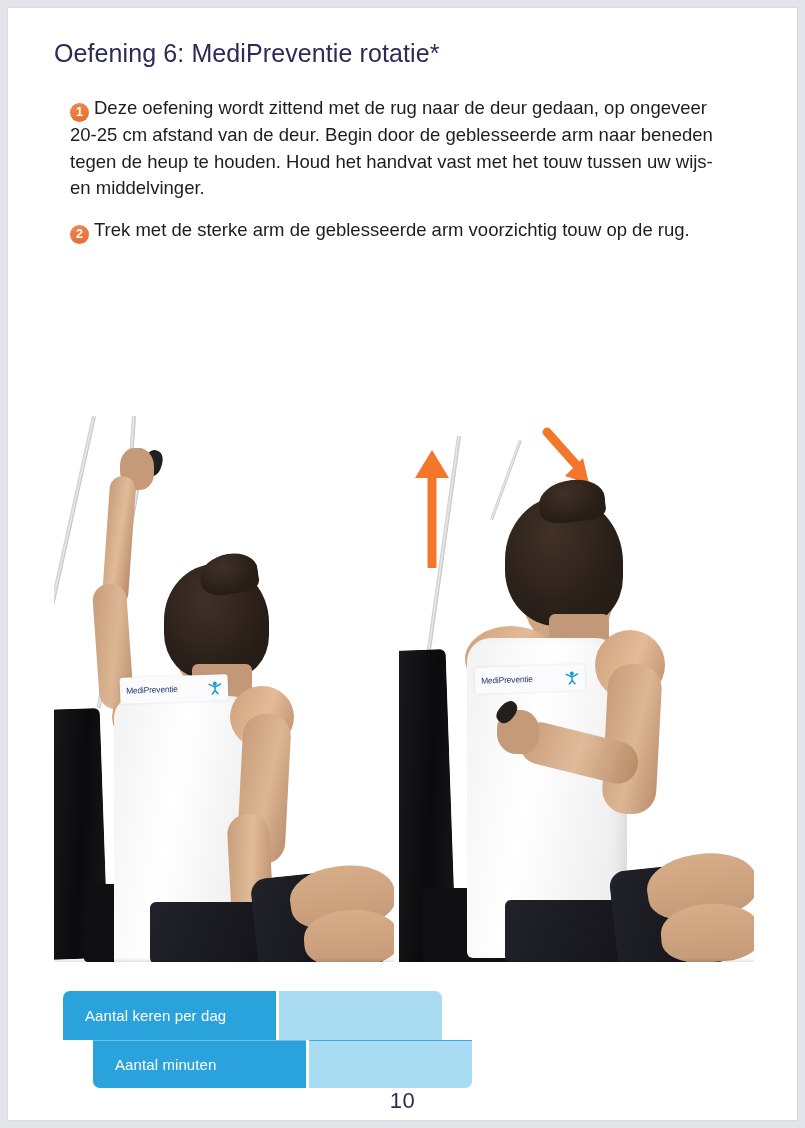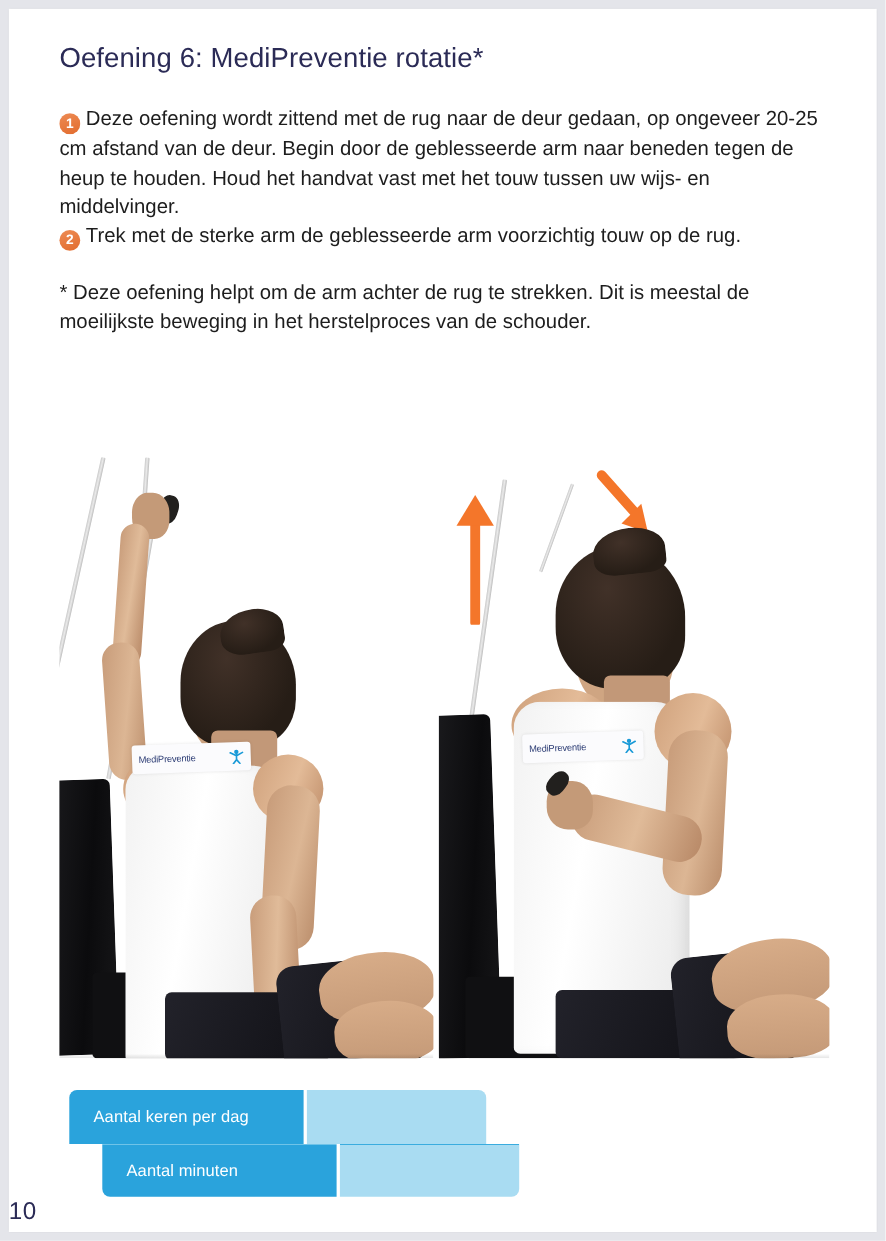--- a/index.html
+++ b/index.html
@@ -30,21 +30,21 @@
     line-height:1.25;
   }
   .body-text{
     font-size:18.5px;
     line-height:1.42;
     color:#1d1d1d;
     margin:0;
   }
   .steps{margin-top:26px;}
   .step{
-    margin:0;
+    margin:16px;
     text-indent:0;
   }
   .badge{
     display:inline-block;
     width:19px;height:19px;
     border-radius:50%;
     background:#e8763c;
     background-image:linear-gradient(160deg,#ed8b54 0%,#e26c2e 100%);
     color:#ffffff;
     font-size:12.5px;
@@ -210,21 +210,21 @@
   .tbl-row.r0 .tbl-label{border-radius:7px 0 0 0;}
   .tbl-row.r1 .tbl-label{border-radius:0 0 0 7px;}
   .tbl-row.r0 .tbl-value{border-radius:0 7px 0 0;}
   .tbl-row.r1 .tbl-value{border-radius:0 0 7px 0;}
   .tbl-row.r1 .tbl-label{border-top:1px solid #6fc3e8;}
   .tbl-row.r1 .tbl-value{border-top:1px solid #3aacdf;}
 
   .pagenum{
     position:absolute;
     left:0;right:0;top:1080px;
-    text-align:left;
+    text-align:center;
     font-size:22px;
     color:#2b2b56;
     font-weight:400;
     letter-spacing:.5px;
   }
 </style>
 </head>
 <body>
 
 <div class="page">
@@ -235,21 +235,20 @@
 
     <div class="steps">
 
       <p class="body-text step"><span class="badge">1</span><span>Deze oefening wordt zittend met de rug naar de deur gedaan, op ongeveer 20-25 cm afstand van de deur. Begin door de geblesseerde arm naar beneden tegen de heup te houden. Houd het handvat vast met het touw tussen uw wijs- en middelvinger.</span></p>
 
       <p class="body-text step"><span class="badge">2</span><span>Trek met de sterke arm de geblesseerde arm voorzichtig touw op de rug.</span></p>
 
 
     </div>
 
-    <p class="body-text footnote">* Deze oefening helpt om de arm achter de rug te strekken. Dit is meestal de moeilijkste beweging in het herstelproces van de schouder.</p>
 
   </div>
 
   <div class="photos">
 
     <div class="photo left">
       <div class="ph-inner">
 
         <div class="rope" style="left:38px;top:2px;width:4px;height:290px;transform:rotate(12.5deg);"></div>
         <div class="rope" style="left:78px;top:2px;width:4px;height:50px;transform:rotate(4deg);"></div>

